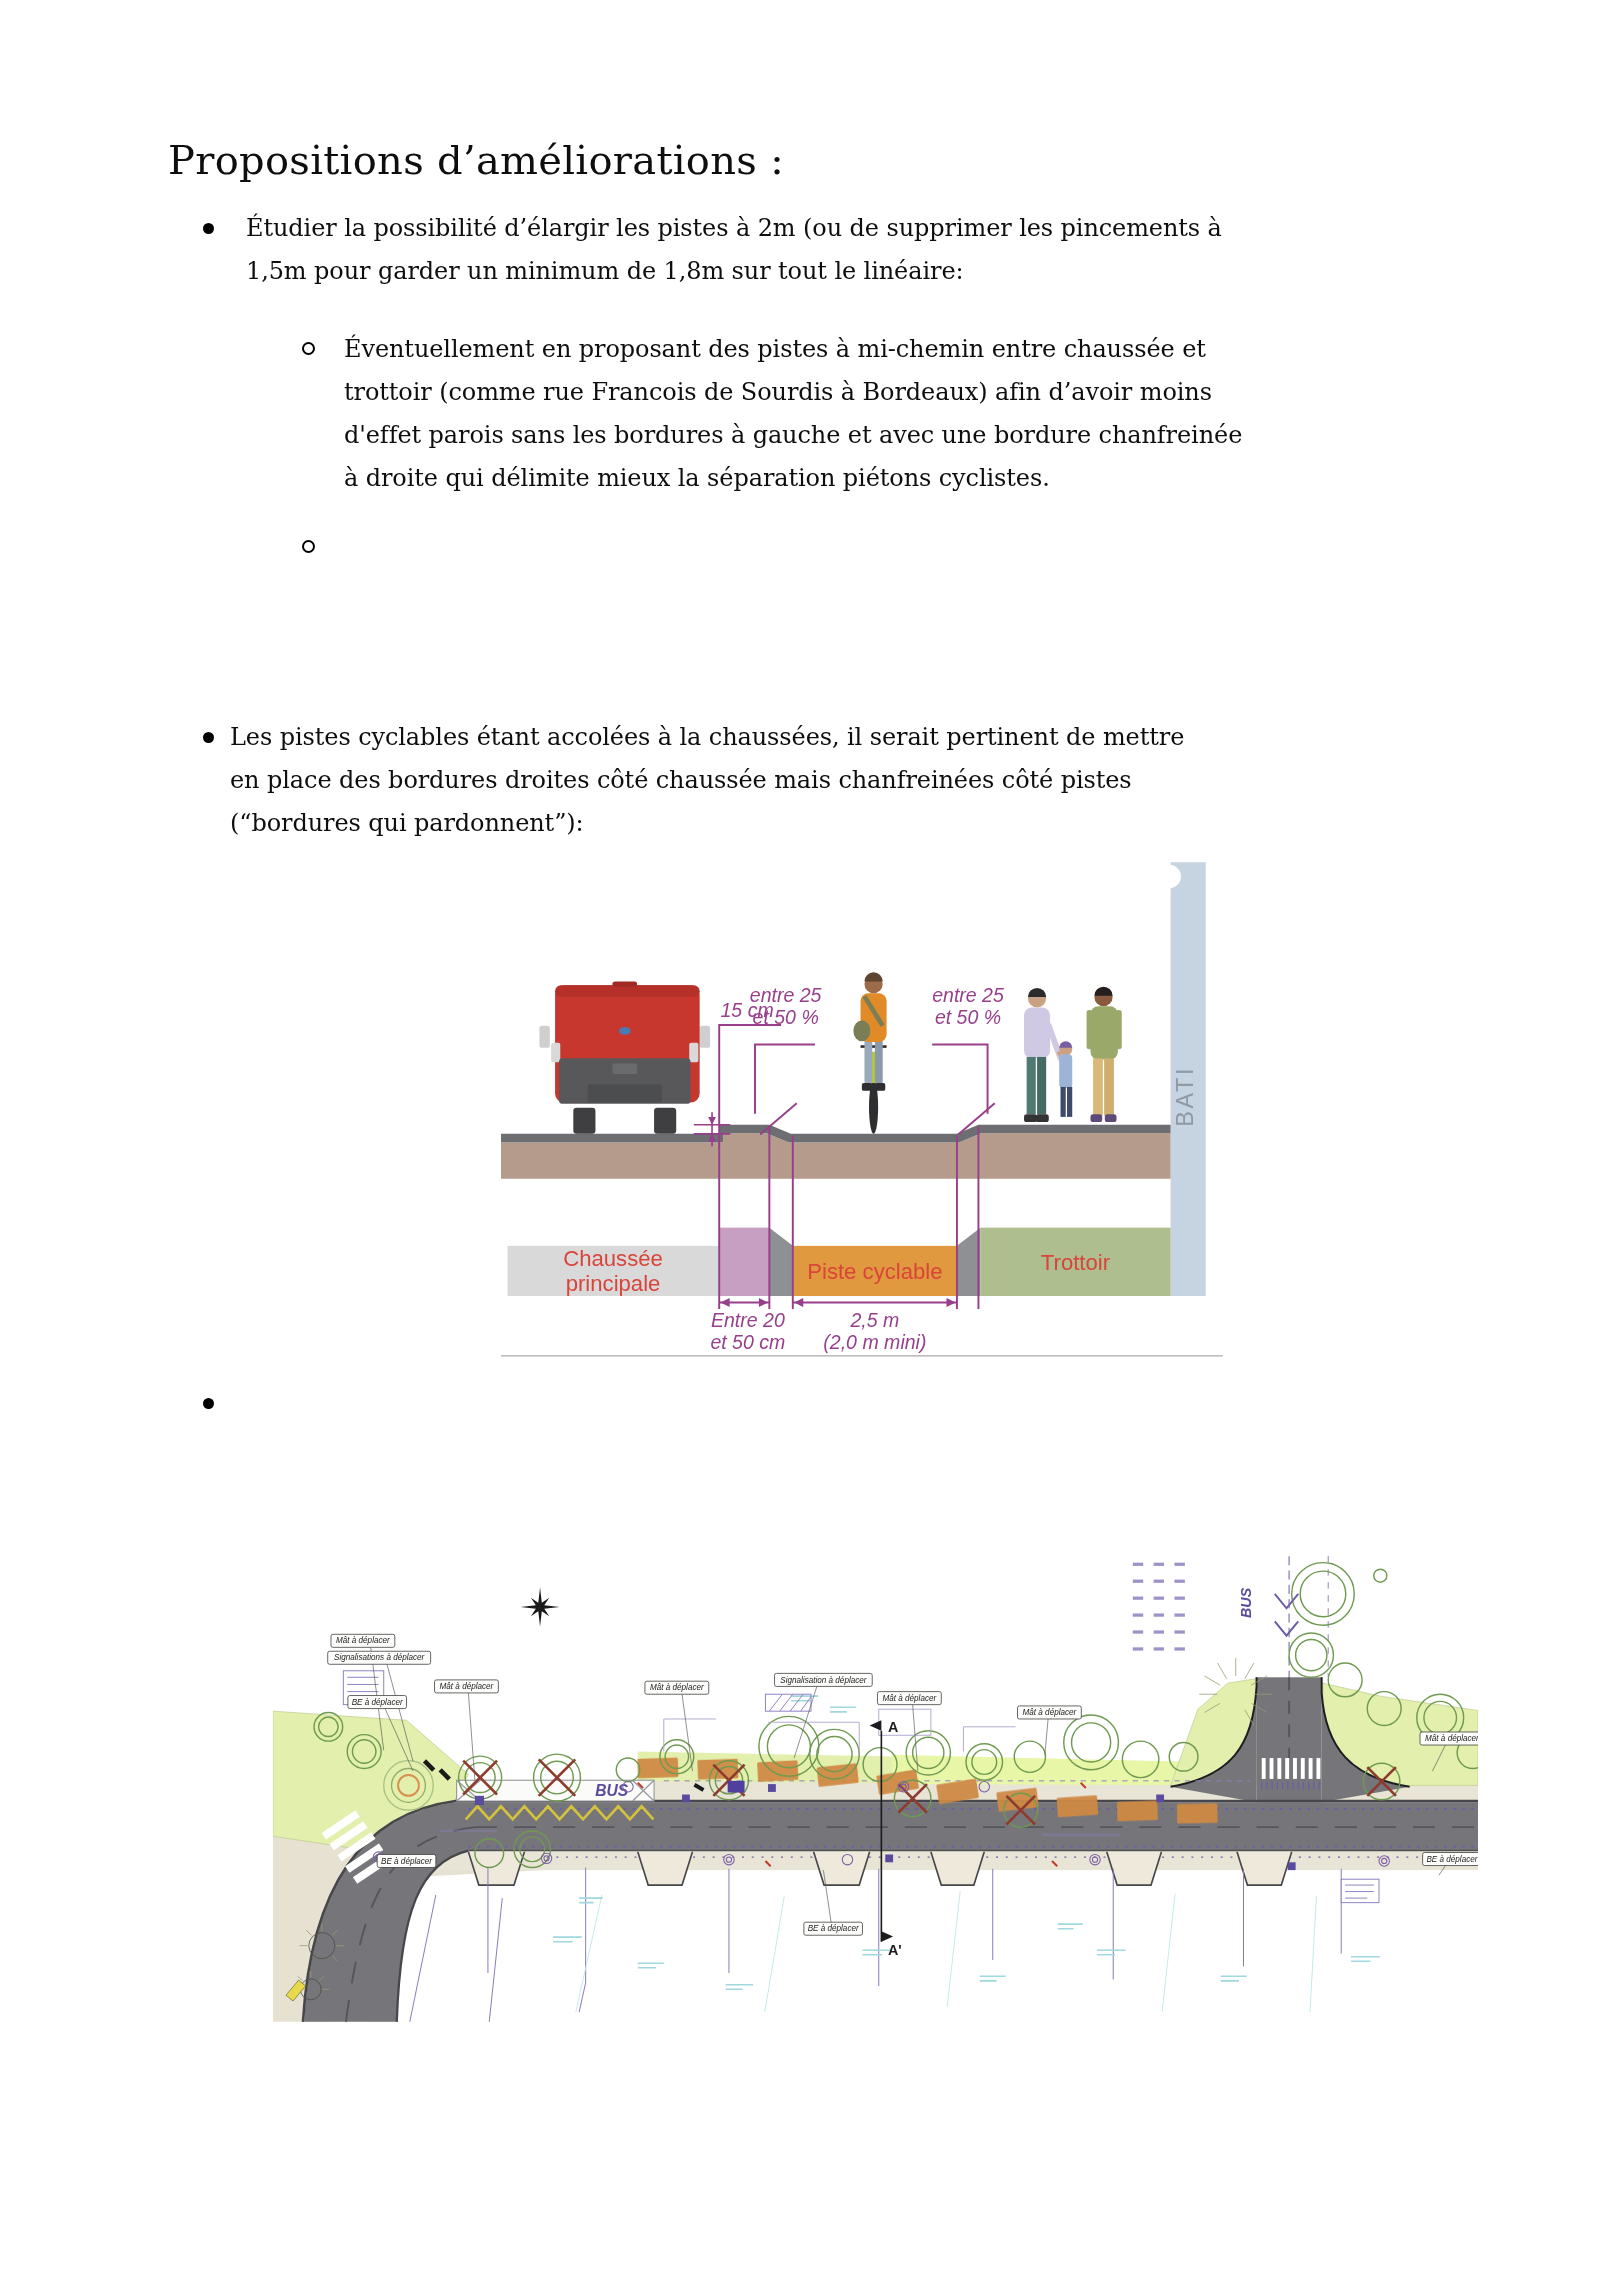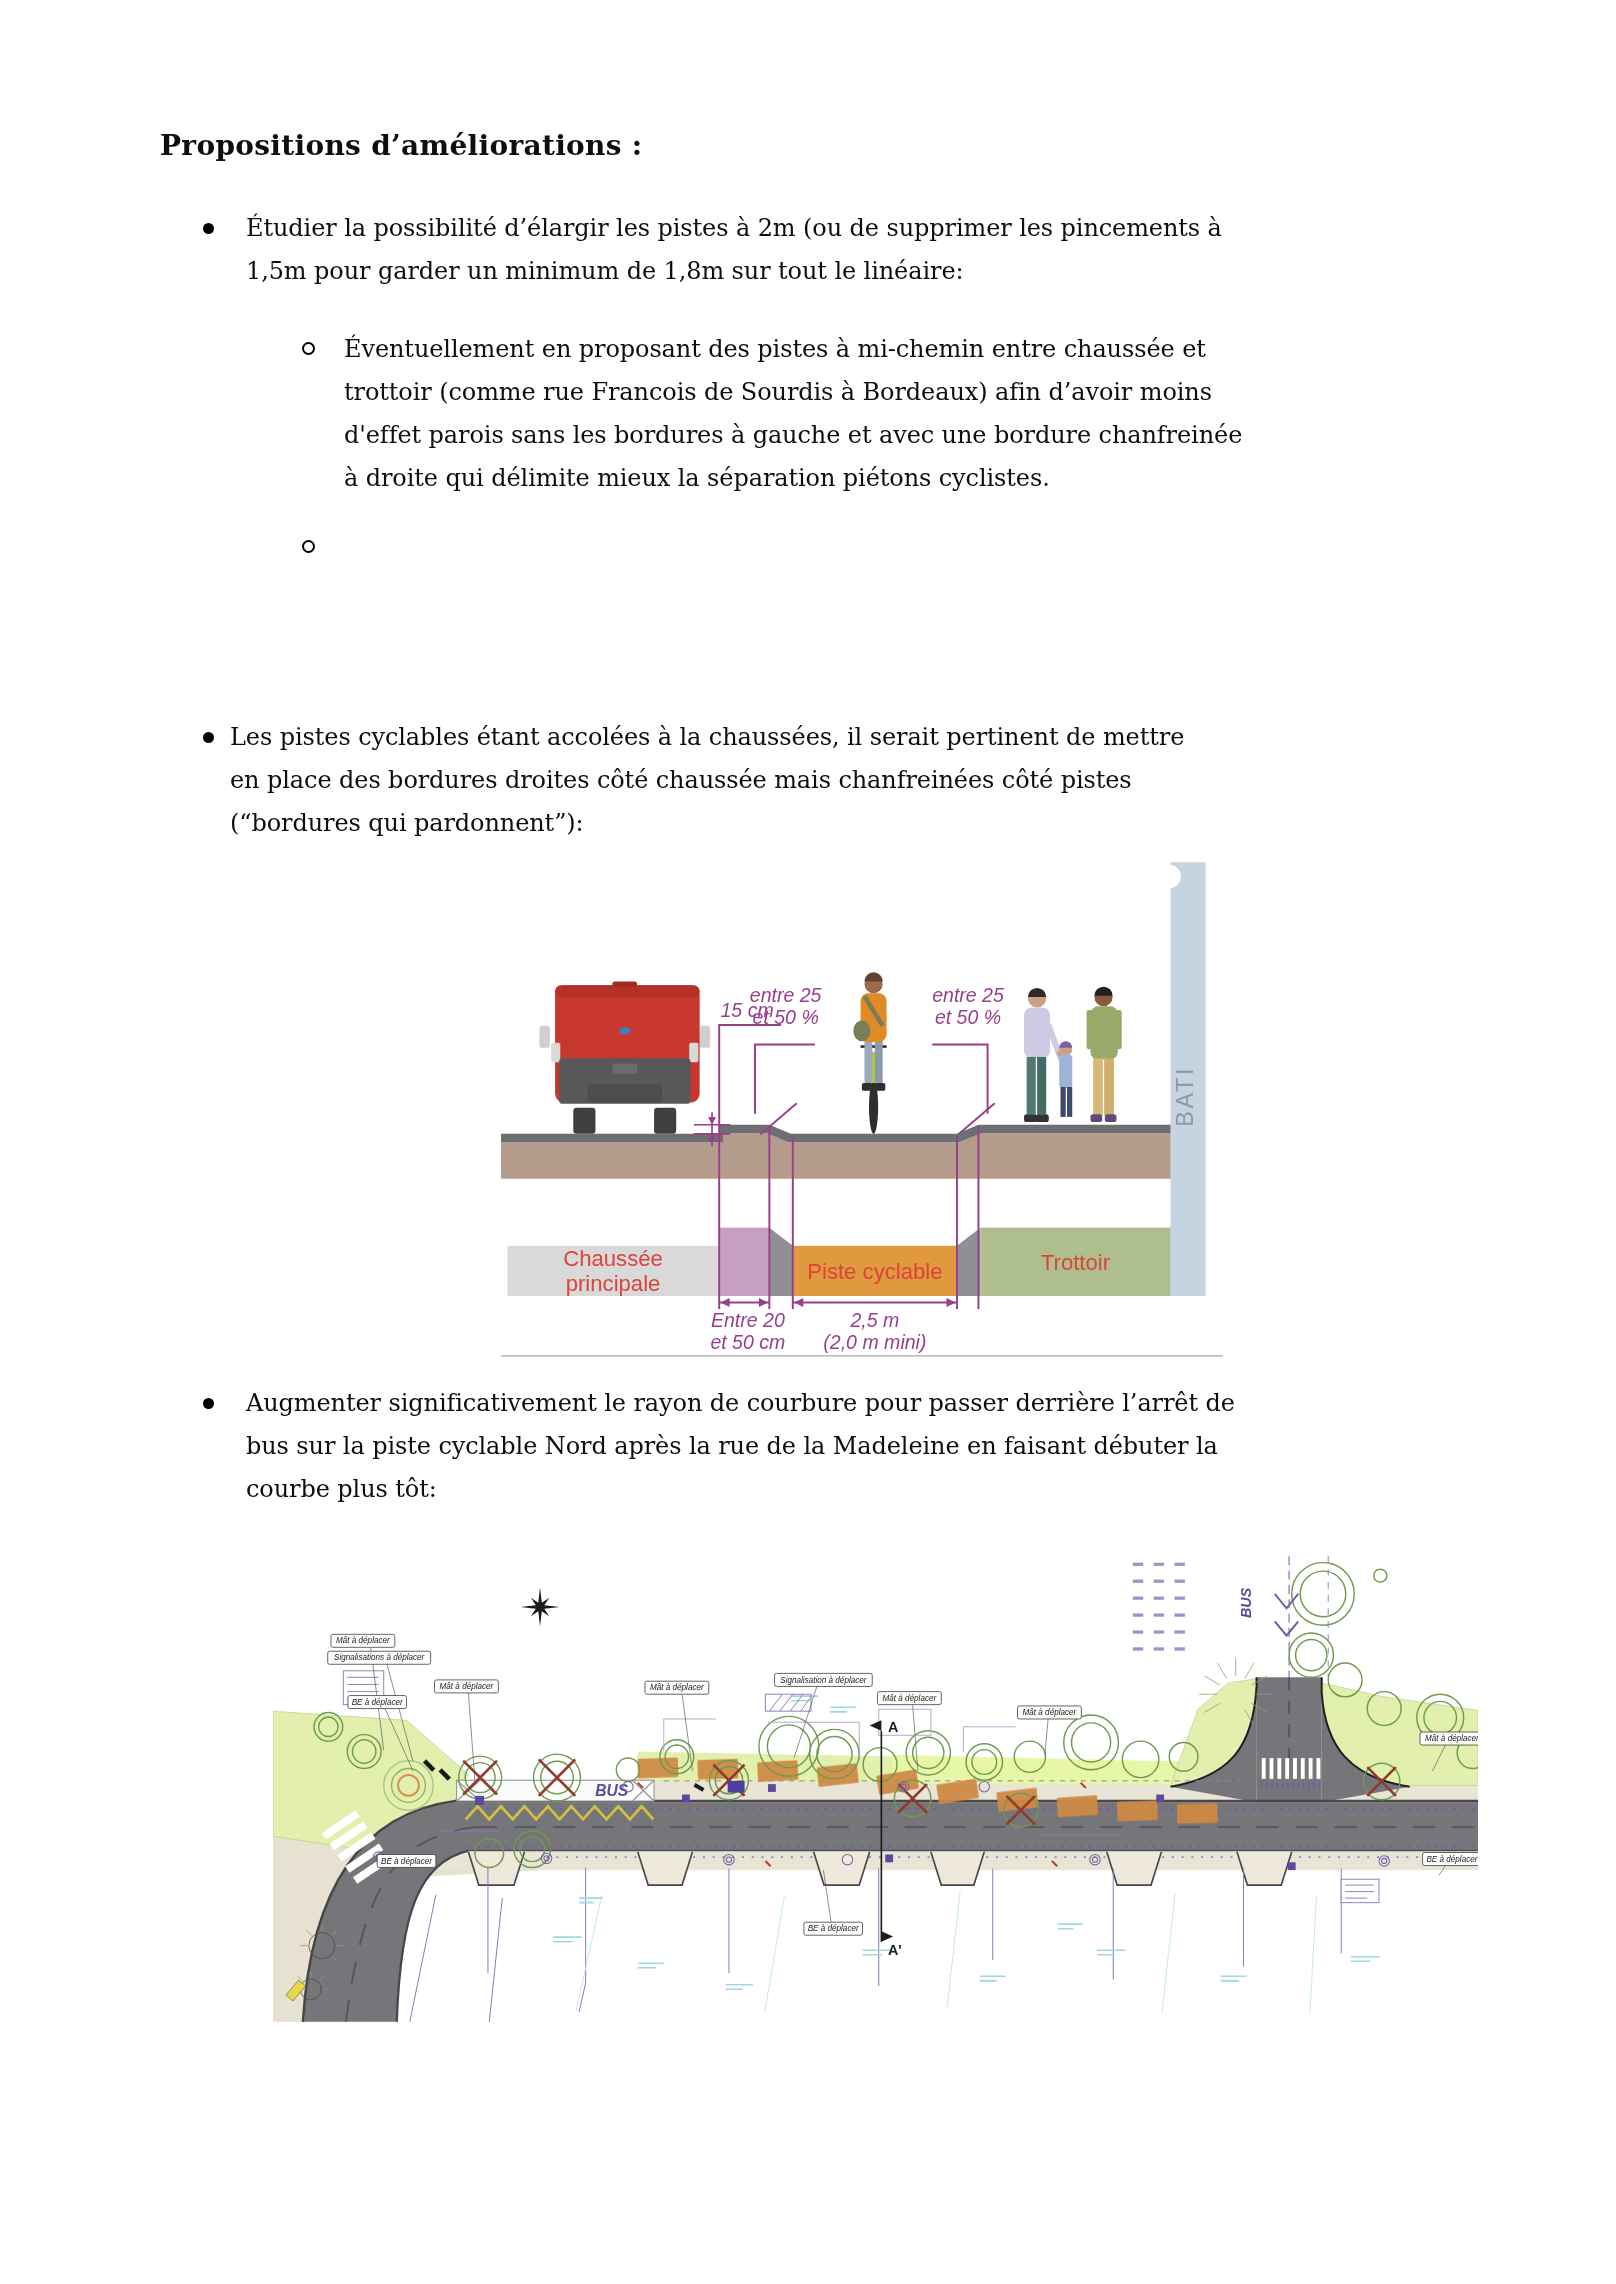--- a/index.html
+++ b/index.html
@@ -1,19 +1,19 @@
 <!DOCTYPE html>
 <html style="font-size:10.4px"><head>
 <meta charset="utf-8">
 <style>
   html,body{margin:0;padding:0;background:#ffffff;}
   .page{position:relative;width:1617px;height:2284px;background:#fff;
         font-family:"DejaVu Serif",serif;color:#0e0e0e;overflow:hidden;}
-  .title{position:absolute;left:152px;top:121px;font-size:28px;font-weight:700;
-         letter-spacing:0.3px;margin:8px;}
+  .title{position:absolute;left:152px;top:121px;font-size:40px;font-weight:400;
+         letter-spacing:0.3px;margin:16px;}
   .txt{position:absolute;font-size:24px;line-height:43px;white-space:pre;letter-spacing:-0.1px;}
   .dot{position:absolute;width:11px;height:11px;border-radius:50%;background:#000;}
   .ring{position:absolute;width:9px;height:9px;border-radius:50%;border:2px solid #000;}
   .fig{position:absolute;}
   .fig svg{display:block;}
   svg text{font-family:"Liberation Sans",sans-serif;}
   .dimtxt{font-style:italic;font-size:30px;fill:#983f8c;}
   .redtxt{font-size:34px;fill:#d9453a;}
   .callout-box{fill:#fdfdfb;stroke:#3c3c3c;stroke-width:1.2;}
   .callout-text{font-size:12.5px;font-style:italic;fill:#222;}
@@ -166,23 +166,20 @@
       <rect x="131" y="110" width="15" height="88" fill="#cfae6e"></rect>
       <rect x="110" y="196" width="18" height="12" rx="4" fill="#5d4a7a"></rect>
       <rect x="132" y="196" width="18" height="12" rx="4" fill="#5d4a7a"></rect>
     </g>
 
     <line x1="0" y1="772" x2="1108" y2="772" stroke="#aaaaaa" stroke-width="2"></line>
   </svg>
   </div>
 
   <div class="dot" style="left:203px;top:1398px"></div>
-  <div class="txt" style="left:246px;top:1382px">Augmenter significativement le rayon de courbure pour passer derrière l’arrêt de
-bus sur la piste cyclable Nord après la rue de la Madeleine en faisant débuter la
-courbe plus tôt:</div>
 
   <div class="fig" style="left:273px;top:1556px">
   <svg width="1205" height="466" viewBox="0 0 1850 715">
 
     <g>
       <polygon points="0,390 250,378 90,715 0,715" fill="#e6e1d0"></polygon>
       <polygon points="150,715 175,540 205,468 280,452 420,452 420,482 230,492 195,560 178,715" fill="#e6e1d0"></polygon>
       <rect x="240" y="345" width="1610" height="33" fill="#e8e4d6"></rect>
       <rect x="240" y="452" width="1610" height="30" fill="#e8e4d6"></rect>
     </g>

